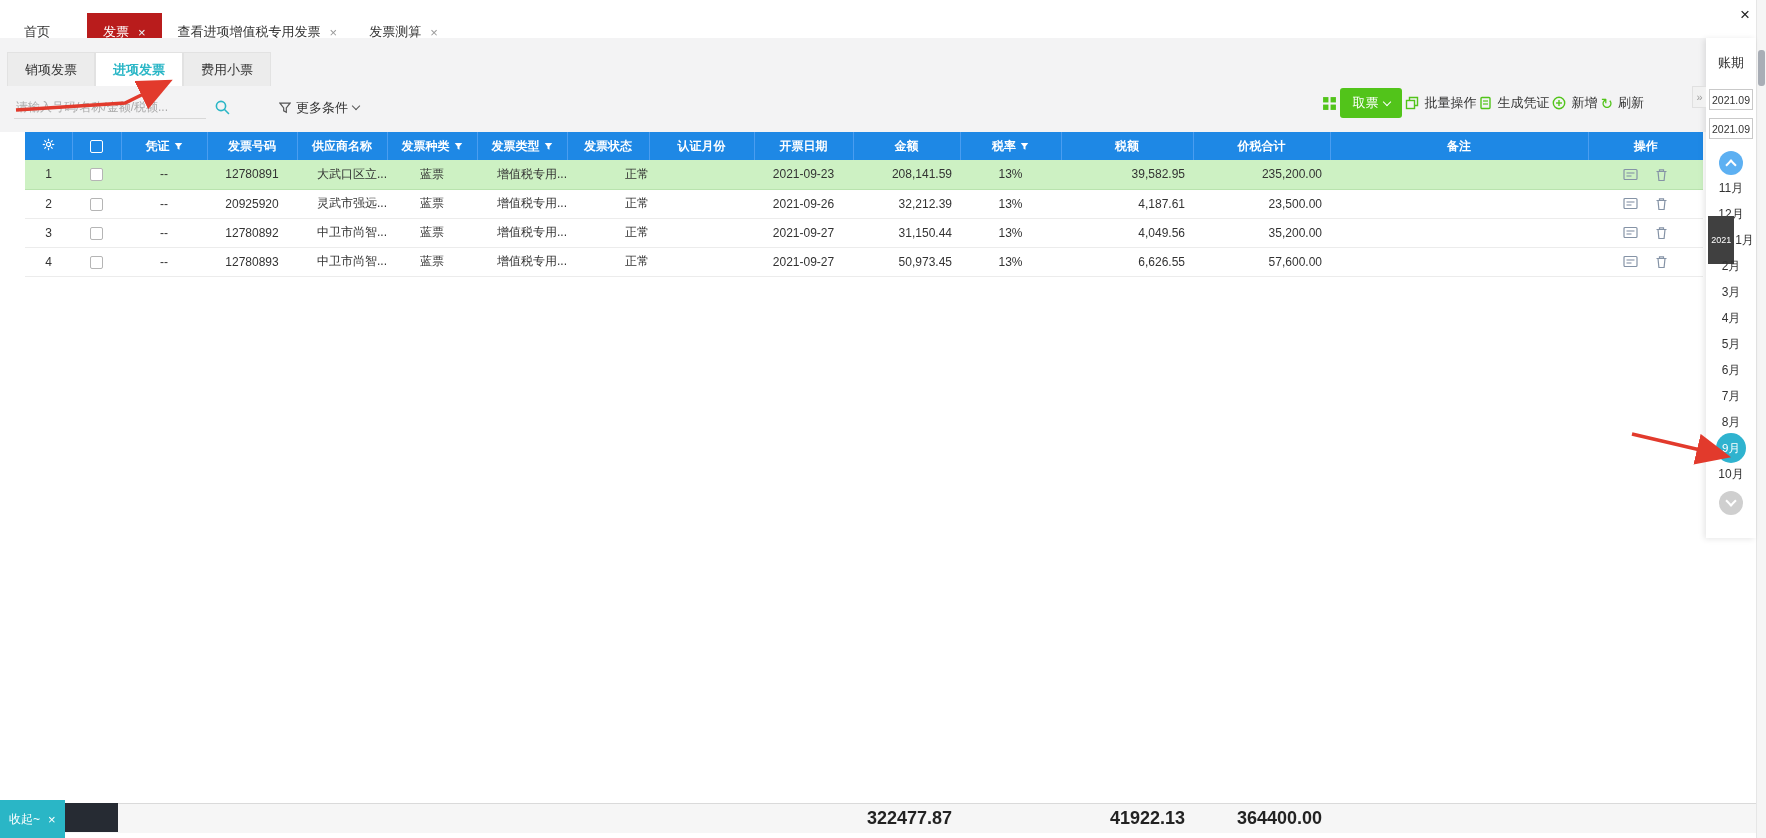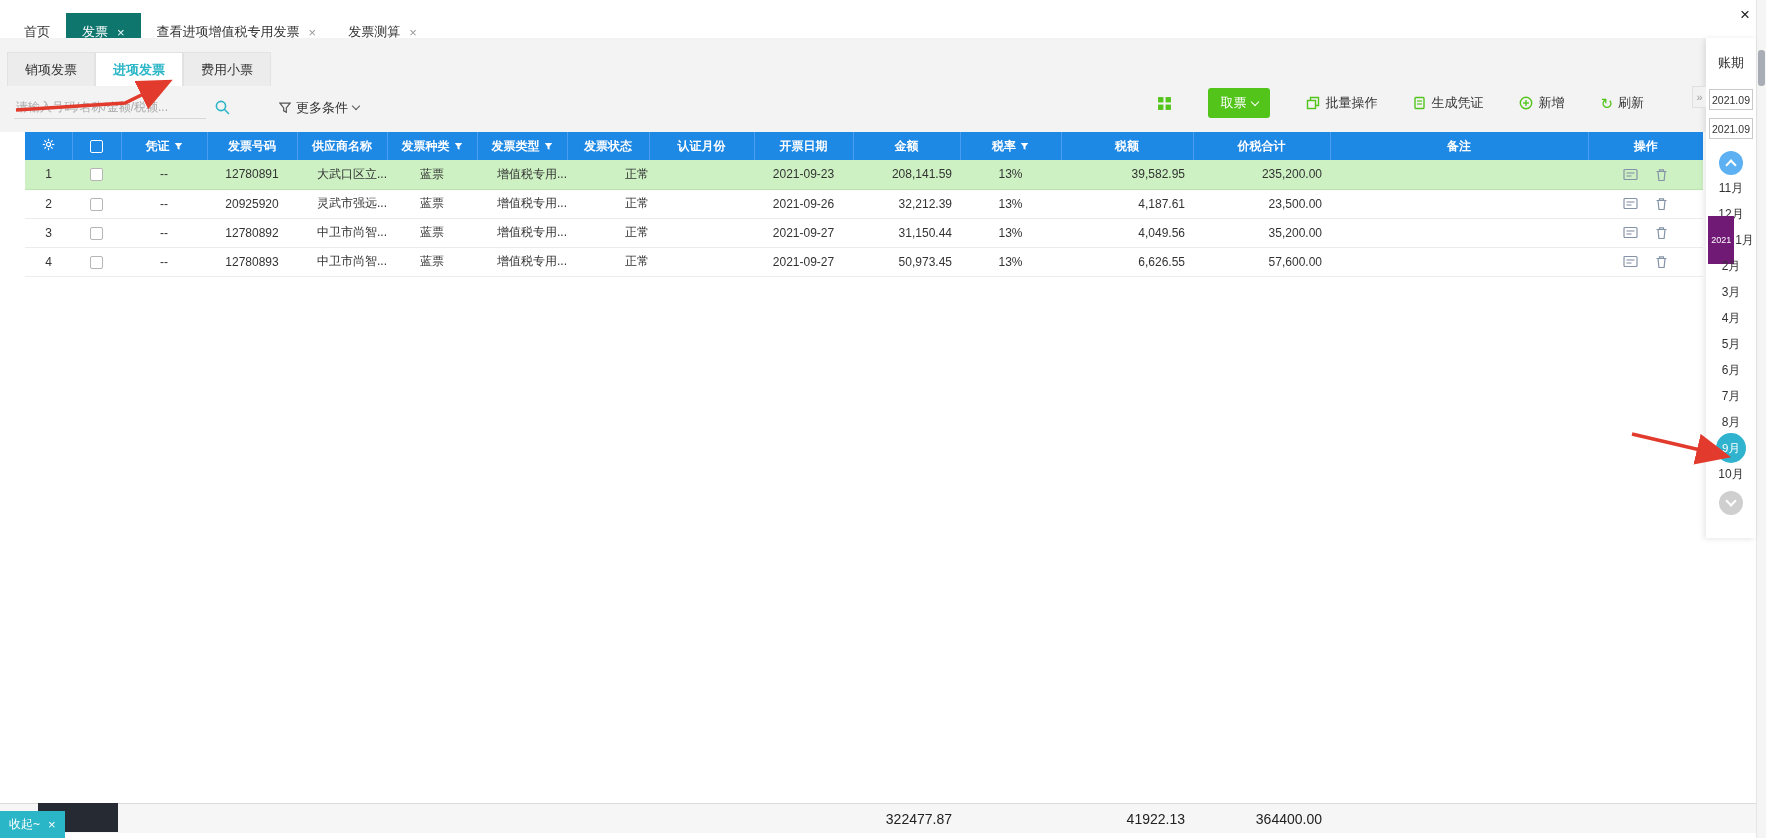--- a/index.html
+++ b/index.html
@@ -8,38 +8,38 @@
     position: relative;
     font-family: "Liberation Sans", "DejaVu Sans", sans-serif;
     background: #fff;
     overflow: hidden;
     color: #333;
   }
 
   
   .top-bar { position:absolute; top:13px; left:0; right:10px; height:38px; background:#fff; display:flex; align-items:stretch; padding-left:8px; }
   .ttab { display:flex; align-items:center; gap:9px; padding:0 16px; font-size:13px; color:#333; cursor:pointer; white-space:nowrap; }
-  .ttab.active { background:#0f766e; color:#fff; }
+  .ttab.active { background:#b91c1c; color:#fff;margin-left:21px; }
   .tclose { font-size:13px; color:#999; line-height:1; }
   .ttab.active .tclose { color:#eafcff; }
   .win-close { position:absolute; top:6px; right:16px; font-size:17px; color:#222; cursor:pointer; line-height:1; }
 
   
   .tool-zone { position:absolute; top:38px; left:0; right:10px; height:94px; background:#f3f3f4; }
   .sub-tabs { display:flex; padding-left:7px; padding-top:14px; }
   .stab { height:34px; line-height:34px; padding:0 17px; font-size:13px; background:#ececec; border:1px solid #e2e2e2; border-bottom:none; color:#333; cursor:pointer; }
   .stab.active { background:#fff; color:#2ab6c6; font-weight:bold; }
 
   .search-row { position:absolute; top:58px; left:14px; display:flex; align-items:center; }
   .search-input { width:192px; border:none; border-bottom:1px solid #d8d8d8; background:transparent; font-size:12px; padding:4px 2px; outline:none; color:#333; font-family:inherit; }
   .search-input::placeholder { color:#aaa; }
   .search-btn { margin-left:8px; cursor:pointer; display:flex; align-items:center; }
   .more-cond { display:flex; align-items:center; gap:5px; margin-left:48px; font-size:13px; color:#333; cursor:pointer; }
 
-  .right-tools { position:absolute; top:50px; right:112px; display:flex; align-items:center; gap:36px; }
+  .right-tools { position:absolute; top:50px; right:112px; display:flex; align-items:center; gap:3px; }
   .tool-item { display:flex; align-items:center; gap:5px; font-size:13px; color:#333; cursor:pointer; white-space:nowrap; }
   .btn-green { background:#52c41a; color:#fff; border:none; border-radius:3px; padding:6px 12px; font-size:13px; display:flex; align-items:center; gap:6px; cursor:pointer; font-family:inherit; }
   .g-refresh { color:#52c41a; font-size:15px; line-height:1; }
 
   .chev { display:inline-block; width:6px; height:6px; border-right:1.6px solid currentColor; border-bottom:1.6px solid currentColor; transform:rotate(45deg); margin-top:-3px; }
 
   
   table.grid { position:absolute; top:132px; left:25px; width:1678px; border-collapse:collapse; table-layout:fixed; }
   table.grid thead th { background:#1e88e5; color:#fff; font-size:12px; font-weight:bold; height:28px; text-align:center; border-right:1px solid #4a9df0; overflow:hidden; white-space:nowrap; }
   table.grid thead th:last-child { border-right:none; }
@@ -50,41 +50,41 @@
   .ar { text-align:right; padding-right:8px; }
   .seq { color:#666; }
   .cb { display:inline-block; width:13px; height:13px; border:1px solid #b5b5b5; border-radius:2px; background:#fff; vertical-align:middle; cursor:pointer; }
   .cb.hd { border-color:#fff; background:transparent; }
   .funnel { margin-left:4px; vertical-align:-1px; }
   .op-ic { display:inline-flex; margin:0 7px; cursor:pointer; vertical-align:middle; }
 
   
   .footer-bar { position:absolute; top:803px; left:0; width:1766px; height:30px; background:#f6f6f6; border-top:1px solid #dadada; }
   table.ftable { position:absolute; top:0; left:25px; width:1678px; border-collapse:collapse; table-layout:fixed; }
-  table.ftable td { height:29px; font-size:14px; font-weight:normal; color:#222; white-space:nowrap; }
+  table.ftable td { height:29px; font-size:18px; font-weight:bold; color:#222; white-space:nowrap; }
   .dark-box { position:absolute; top:803px; left:38px; width:80px; height:29px; background:#262b33; }
-  .float-widget { position:absolute; left:0; bottom:0; height:27px; background:#2ab6c6; color:#fff; display:flex; align-items:center; gap:8px; padding:8px 9px; font-size:12px; z-index:9; cursor:pointer; }
+  .float-widget { position:absolute; left:0; bottom:0; height:38px; background:#2ab6c6; color:#fff; display:flex; align-items:center; gap:8px; padding:8px 9px; font-size:12px; z-index:9; cursor:pointer; }
   .fw-close { color:#fff; font-size:13px; }
 
   
   .period-panel { position:absolute; top:38px; left:1706px; width:50px; height:500px; background:#fff; box-shadow:-2px 1px 6px rgba(0,0,0,.10); z-index:5; }
   .pp-title { text-align:center; font-size:13px; color:#333; padding-top:16px; }
   .pp-collapse { position:absolute; left:-14px; top:48px; width:14px; height:22px; background:#f1f1f1; border:1px solid #e0e0e0; border-right:none; color:#999; font-size:11px; display:flex; align-items:center; justify-content:center; cursor:pointer; }
   .pp-box { width:44px; height:21px; margin:0 auto; border:1px solid #c9c9c9; background:#fff; font-size:10.5px; display:flex; align-items:center; justify-content:center; color:#333; cursor:text; }
   .pp-box.b1 { margin-top:17px; }
   .pp-box.b2 { margin-top:8px; }
   .circle { width:24px; height:24px; border-radius:50%; display:flex; align-items:center; justify-content:center; margin:12px auto 0; cursor:pointer; }
   .circle.up { background:#5db0f2; }
   .circle.down { background:#cfcfcf; margin-top:4px; }
   .c-up { width:8px; height:8px; border-left:2px solid #fff; border-top:2px solid #fff; transform:rotate(45deg); margin-top:4px; }
   .c-dn { width:8px; height:8px; border-left:2px solid #fff; border-top:2px solid #fff; transform:rotate(225deg); margin-bottom:4px; }
   .months { }
   .month { height:26px; display:flex; align-items:center; justify-content:center; font-size:12px; color:#333; cursor:pointer; gap:1px; }
   .m-sel { width:30px; height:30px; border-radius:50%; background:#2fb3cf; color:#fff; display:flex; align-items:center; justify-content:center; font-size:11.5px; }
-  .year-badge { background:#701a75; color:#fff; font-size:9px; padding:19px 3px; border-radius:0; line-height:1.2; }
+  .year-badge { background:#404040; color:#fff; font-size:9px; padding:19px 3px; border-radius:0; line-height:1.2; }
 
   
   .scrollbar { position:absolute; top:0; right:0; bottom:0; width:10px; background:#f5f5f5; border-left:1px solid #e6e6e6; }
   .sb-thumb { position:absolute; top:50px; left:1px; right:1px; height:36px; background:#a9aeb6; border-radius:3px; cursor:grab; }
 
   
   .annot { position:absolute; top:0; left:0; width:1766px; height:838px; pointer-events:none; z-index:30; }
 </style>
 </head>
 <body>

